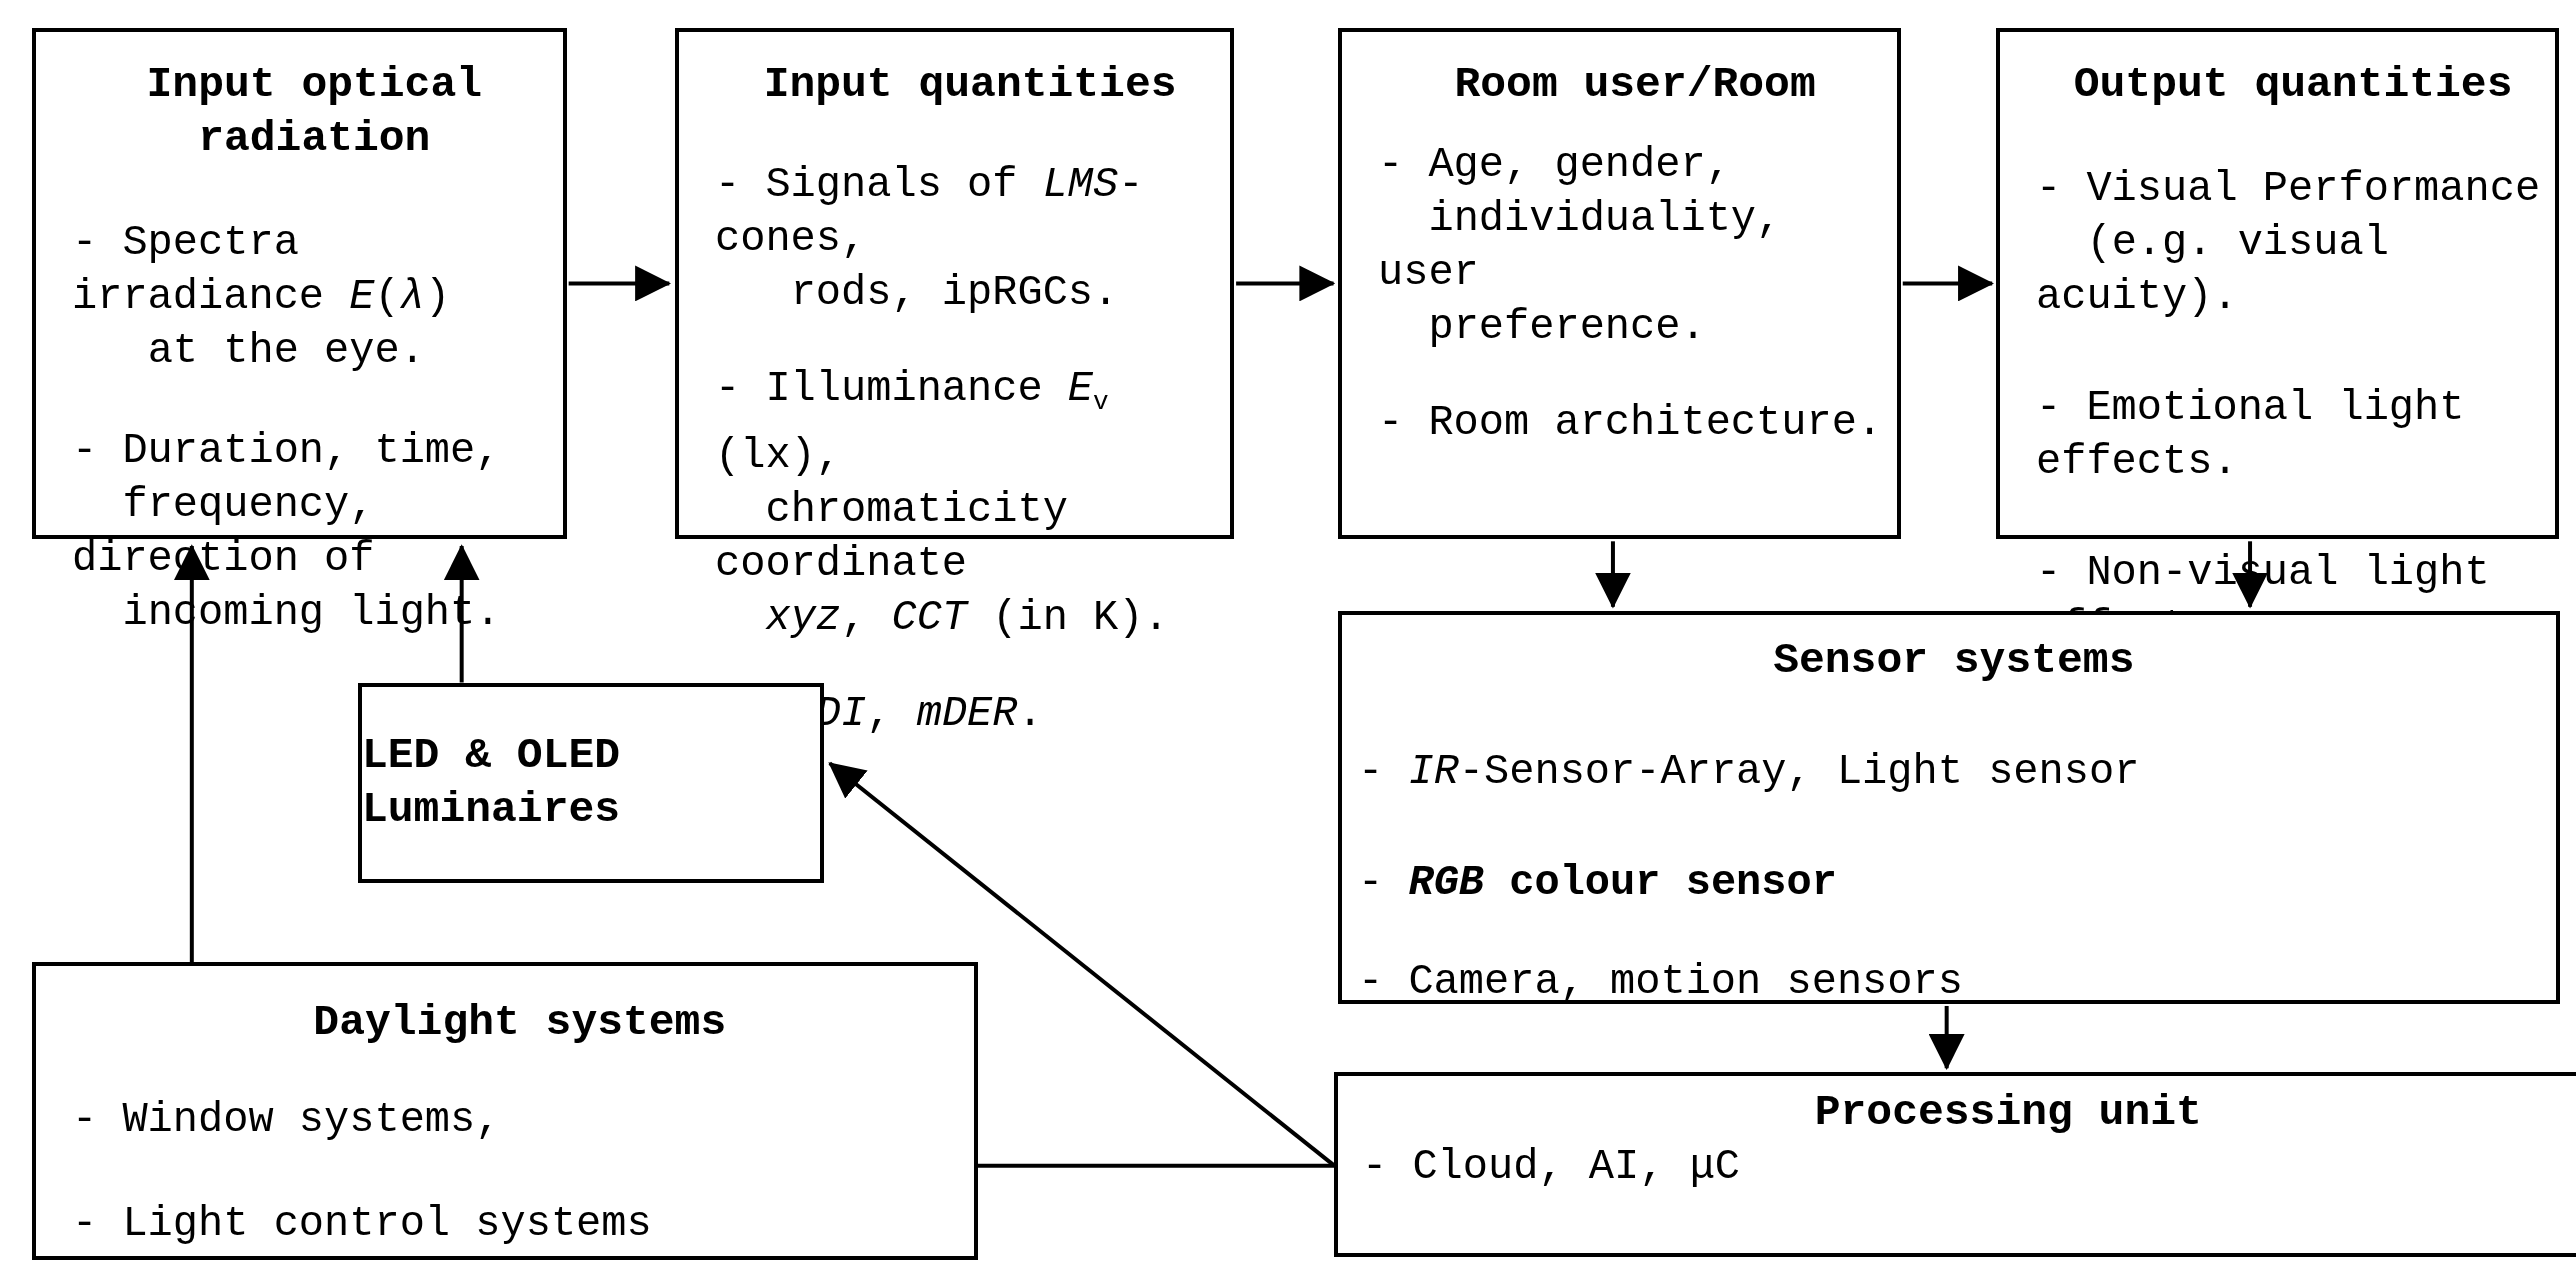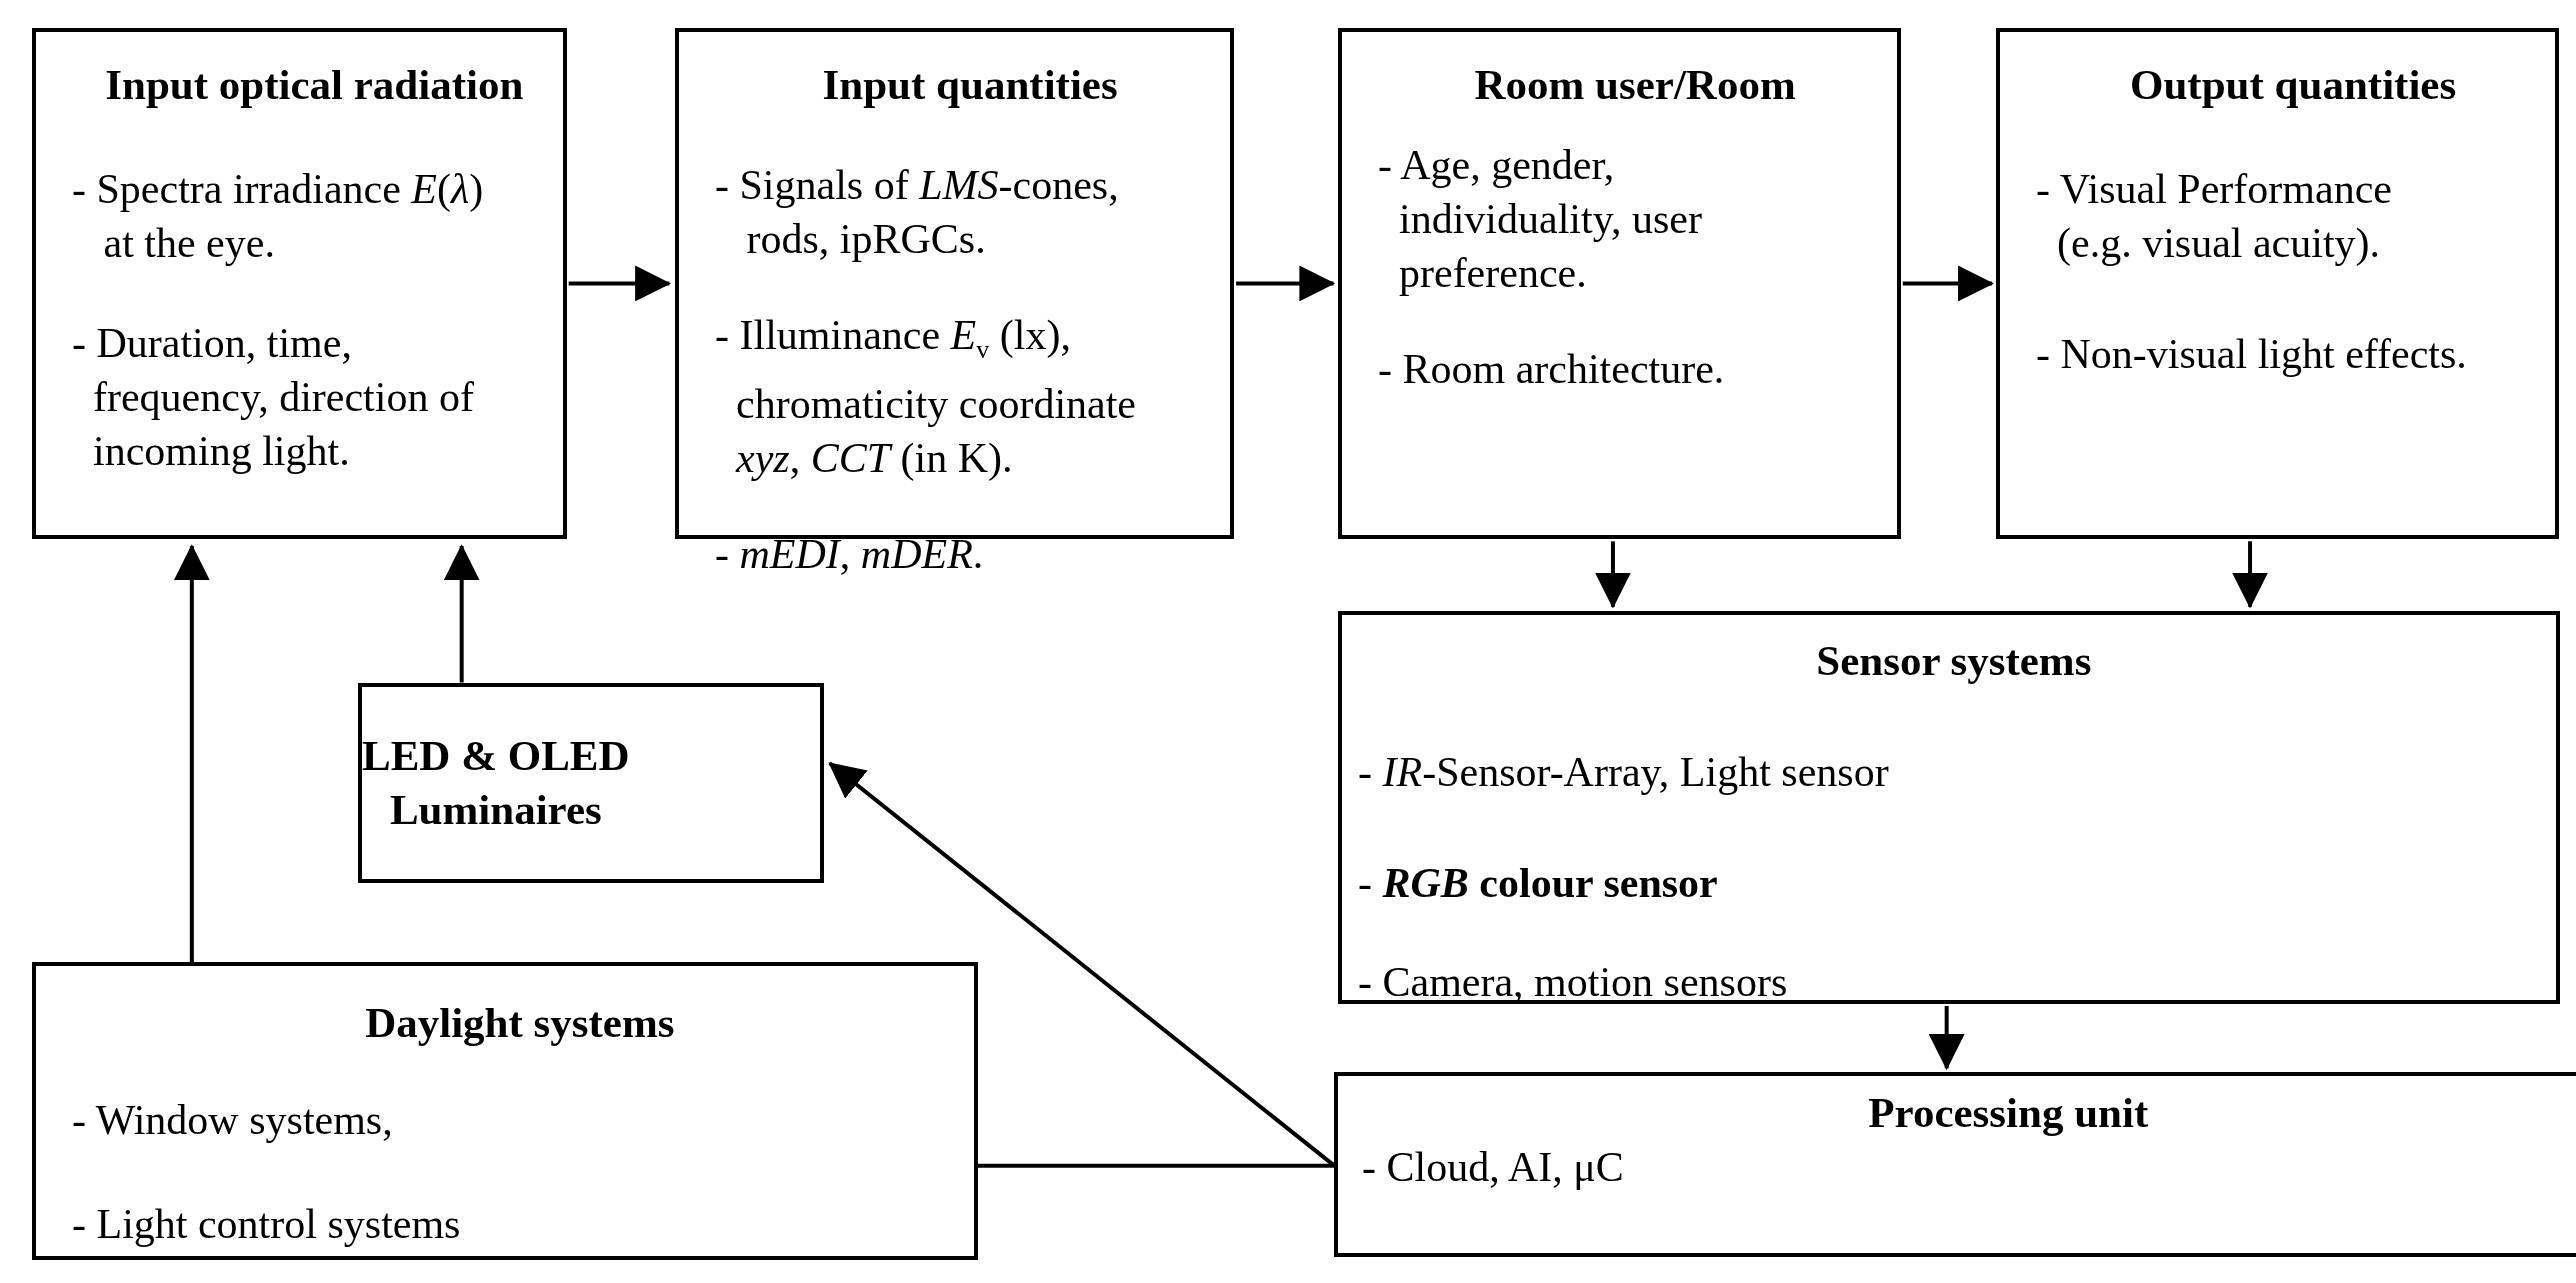--- a/index.html
+++ b/index.html
@@ -1,20 +1,20 @@
 <!DOCTYPE html>
 <html style="font-size:12.8px"><head>
 <meta charset="utf-8">
 <style>
   html,body{margin:0;padding:0;background:#ffffff;}
   .canvas{
     position:relative;
     width:2576px;height:1283px;
     background:#ffffff;
-    font-family:Liberation Serif, serif;
+    font-family:Liberation Mono, monospace;
     color:#000000;
     overflow:hidden;
   }
   .wires{position:absolute;left:0;top:0;width:2576px;height:1283px;}
   .wires line{stroke:#000;stroke-width:5;}
   .box{
     position:absolute;
     box-sizing:border-box;
     border:4.8px solid #000;
     background:#ffffff;
@@ -99,20 +99,21 @@
     <div class="item"><span>- Age, gender,
   individuality, user
   preference.</span></div>
     <div class="item"><span>- Room architecture.</span></div>
   </div>
 
   <div class="box b-oq">
     <div class="title">Output quantities</div>
     <div class="item"><span>- Visual Performance
   (e.g. visual acuity).</span></div>
+    <div class="item"><span>- Emotional light effects.</span></div>
     <div class="item"><span>- Non-visual light effects.</span></div>
   </div>
 
   <div class="box b-led">
     <div class="title">LED &amp; OLED
 Luminaires</div>
   </div>
 
   <div class="box b-ss">
     <div class="title">Sensor systems</div>

